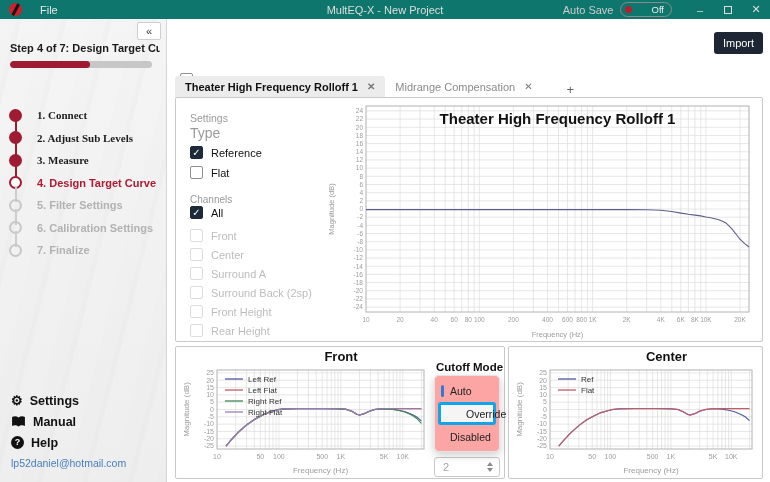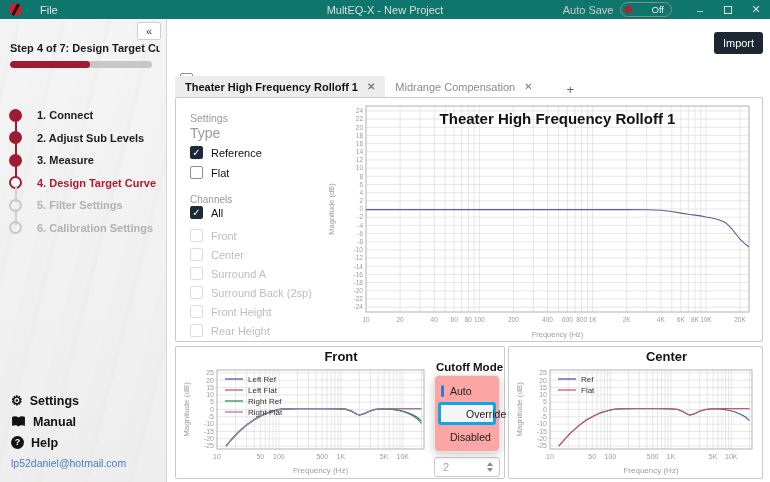--- a/index.html
+++ b/index.html
@@ -41,21 +41,21 @@
   .progress-track { margin-left:10px; width:142px; height:7px; background:#c7c7c7; border-radius:4px; overflow:hidden; }
   .progress-fill { height:100%; background:#9e1b32; border-radius:4px; }
   .steps { margin-top:36px; }
   .step { position:relative; height:22.5px; display:flex; align-items:center; padding-left:37px;
     font-size:11px; font-weight:600; }
   .step .dot { position:absolute; left:9px; top:50%; margin-top:-6.5px; width:13px; height:13px;
     border-radius:50%; }
   .step+.step::before { content:""; position:absolute; left:14.5px; top:-8px; width:2px; height:16px; }
   .step[data-state="done"]::before, .step[data-state="active"]::before { background:#9e1b32; }
   .step[data-state="todo"]::before { background:#cdcdcd; }
-  .step[data-state="done"] { color:#1c1c1c; }  .step[data-state="done"] .dot { background:#9e1b32; }
+  .step[data-state="done"] { color:#1c1c1c;font-family:Liberation Serif, serif; }  .step[data-state="done"] .dot { background:#9e1b32; }
   .step[data-state="active"] { color:#ae1a31; } .step[data-state="active"] .dot { background:#fdfdfd; border:2.5px solid #9e1b32; }
   .step[data-state="todo"] { color:#b2b2b2; }  .step[data-state="todo"] .dot { background:transparent; border:2px solid #c8c8c8; }
   .side-footer { position:absolute; left:11px; bottom:13px; }
   .foot-item { display:flex; align-items:center; gap:7px; height:21px; font-size:12.5px; font-weight:600; color:#111; }
   .gear-ic { font-size:13px; line-height:1; }
   .help-ic { width:13px; height:13px; border-radius:50%; background:#111; color:#fff; font-size:9px;
     font-weight:bold; text-align:center; line-height:13px; }
   .email { margin-top:4px; font-size:10.5px; color:#4a7dbd; }
 
   
@@ -162,20 +162,24 @@
         <span class="dot"></span>
         <span>4. Design Target Curve</span>
       </div>
       <div class="step" data-state="todo">
         <span class="dot"></span>
         <span>5. Filter Settings</span>
       </div>
       <div class="step" data-state="todo">
         <span class="dot"></span>
         <span>6. Calibration Settings</span>
+      </div>
+      <div class="step" data-state="todo">
+        <span class="dot"></span>
+        <span>7. Finalize</span>
       </div>
     </div>
     <div class="side-footer">
       <div class="foot-item">
         <span class="gear-ic">⚙</span>
         <span>Settings</span>
       </div>
       <div class="foot-item">
         <svg width="15" height="11" viewBox="0 0 16 12">
             <path d="M1 1.2C3-.1 6 .1 8 1.5 10 .1 13-.1 15 1.2v9.6c-2-1-5-1-7 .6-2-1.6-5-1.6-7-.6z" fill="#111"></path>

